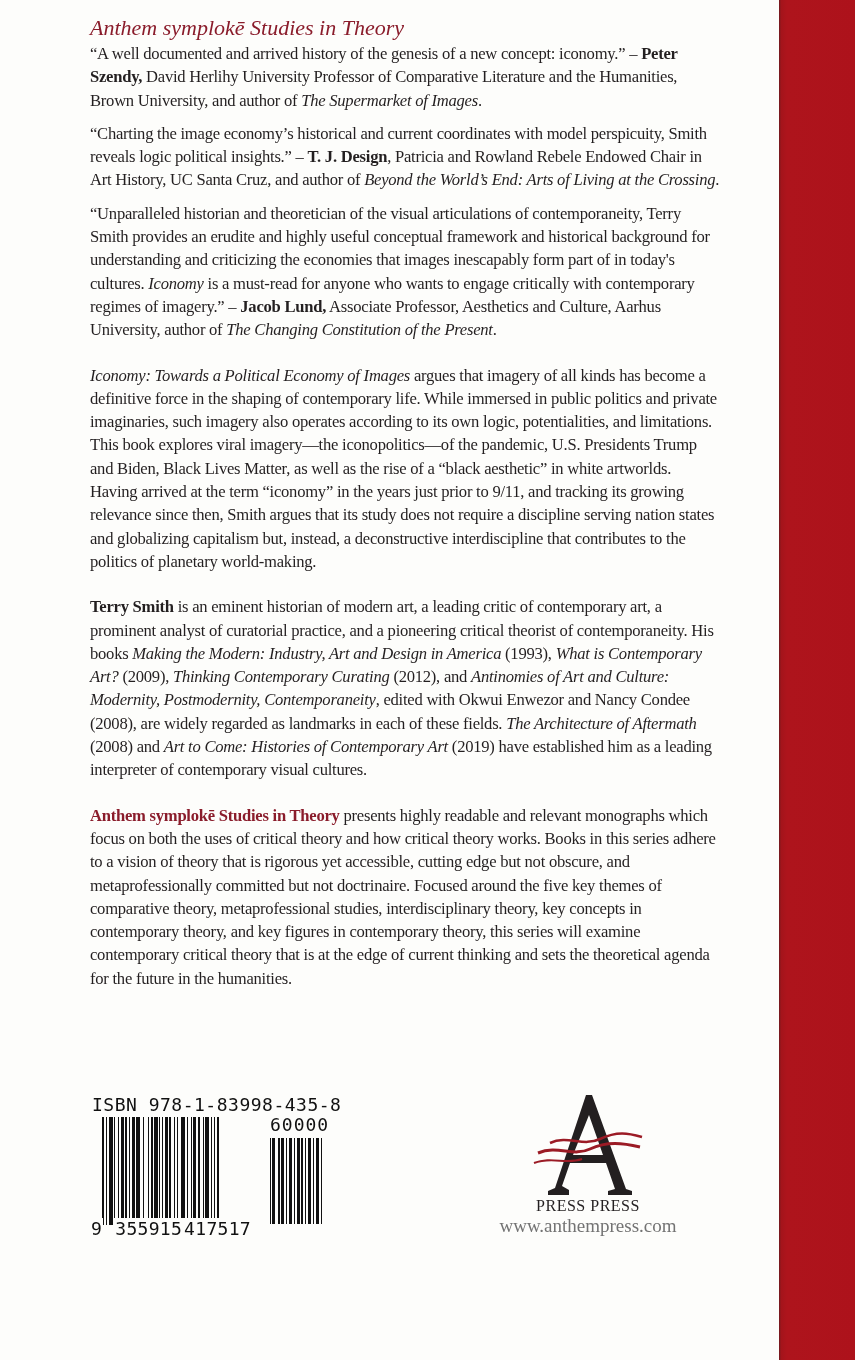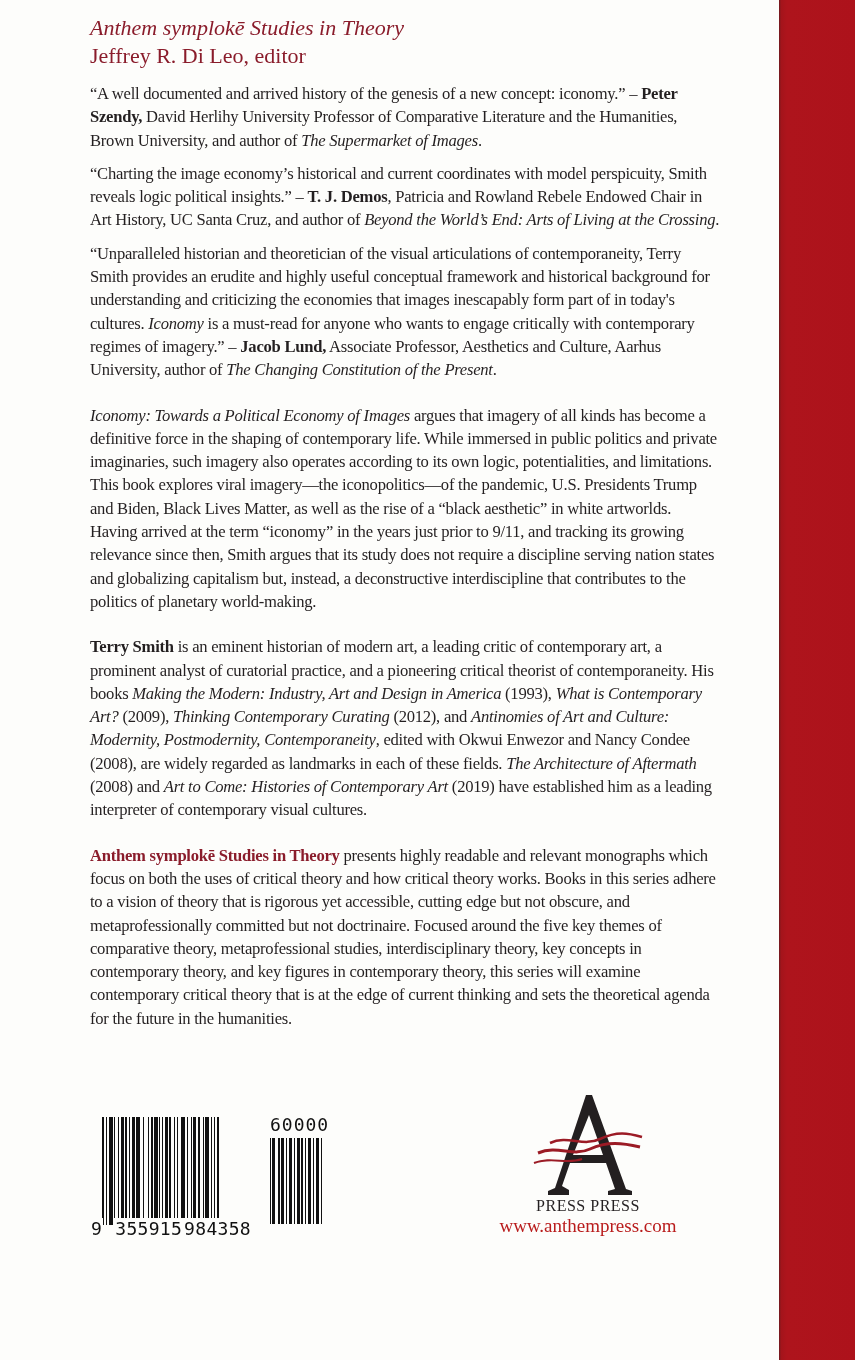--- a/index.html
+++ b/index.html
@@ -24,58 +24,58 @@
   .bars-main { position:absolute; left:12px; top:23px; width:152px; height:108px; display:flex; align-items:flex-start; }
   .bars-addon { position:absolute; left:180px; top:44px; width:74px; height:86px; display:flex; }
   .bar { height:100%; background:#111; }
   .sp { height:100%; }
   .isbn-bottom { position:absolute; left:0; top:124px; font-family:"DejaVu Sans Mono","Liberation Mono",monospace;
                  font-size:18px; color:#111; white-space:nowrap; letter-spacing:0.3px; background:transparent; }
   .isbn-bottom span.gr { background:#fdfdfb; padding:0 1px; }
   .logo { position:absolute; left:478px; top:1093px; width:220px; height:150px; text-align:center; }
   .logo svg { display:block; margin:0 auto; }
   .press-name { font-family:"Liberation Serif",serif; font-size:16px; letter-spacing:0.5px; color:#231f20; margin-top:-2px; }
-  .press-url { font-family:"Liberation Serif",serif; font-size:19px; color:#b91c1c; margin-top:0; }
+  .press-url { font-family:"Liberation Serif",serif; font-size:19px; color:#737373; margin-top:0; }
 </style>
 </head>
 <body>
 
 <div class="page"></div>
 <div class="stripe"></div>
 
 <div class="content">
   <p class="series-title">Anthem symplokē Studies in Theory</p>
-  <p class="editor">Jeffrey R. Di Leo, editor</p>
 
   <p class="body">
     <span>“A well documented and arrived history of the genesis of a new concept: iconomy.” – </span><b>Peter Szendy,</b><span> David Herlihy University Professor of Comparative Literature and the Humanities, Brown University, and author of </span><i>The Supermarket of Images</i><span>.</span>
   </p>
 
   <p class="body">
-    <span>“Charting the image economy’s historical and current coordinates with model perspicuity, Smith reveals logic political insights.” – </span><b>T. J. Demos</b><span>, Patricia and Rowland Rebele Endowed Chair in Art History, UC Santa Cruz, and author of </span><i>Beyond the World’s End: Arts of Living at the Crossing</i><span>.</span>
+    <span>“Charting the image economy’s historical and current coordinates with model perspicuity, Smith reveals logic political insights.” – </span><b>T. J. Design</b><span>, Patricia and Rowland Rebele Endowed Chair in Art History, UC Santa Cruz, and author of </span><i>Beyond the World’s End: Arts of Living at the Crossing</i><span>.</span>
   </p>
 
   <p class="body">
     <span>“Unparalleled historian and theoretician of the visual articulations of contemporaneity, Terry Smith provides an erudite and highly useful conceptual framework and historical background for understanding and criticizing the economies that images inescapably form part of in today's cultures. </span><i>Iconomy</i><span> is a must-read for anyone who wants to engage critically with contemporary regimes of imagery.” – </span><b>Jacob Lund,</b><span> Associate Professor, Aesthetics and Culture, Aarhus University, author of </span><i>The Changing Constitution of the Present</i><span>.</span>
   </p>
 
   <p class="body gap">
     <i>Iconomy: Towards a Political Economy of Images</i><span> argues that imagery of all kinds has become a definitive force in the shaping of contemporary life. While immersed in public politics and private imaginaries, such imagery also operates according to its own logic, potentialities, and limitations. This book explores viral imagery—the iconopolitics—of the pandemic, U.S. Presidents Trump and Biden, Black Lives Matter, as well as the rise of a “black aesthetic” in white artworlds. Having arrived at the term “iconomy” in the years just prior to 9/11, and tracking its growing relevance since then, Smith argues that its study does not require a discipline serving nation states and globalizing capitalism but, instead, a deconstructive interdiscipline that contributes to the politics of planetary world-making.</span>
   </p>
 
   <p class="body gap">
     <b>Terry Smith</b><span> is an eminent historian of modern art, a leading critic of contemporary art, a prominent analyst of curatorial practice, and a pioneering critical theorist of contemporaneity. His books </span><i>Making the Modern: Industry, Art and Design in America</i><span> (1993), </span><i>What is Contemporary Art?</i><span> (2009), </span><i>Thinking Contemporary Curating</i><span> (2012), and </span><i>Antinomies of Art and Culture: Modernity, Postmodernity, Contemporaneity</i><span>, edited with Okwui Enwezor and Nancy Condee (2008), are widely regarded as landmarks in each of these fields. </span><i>The Architecture of Aftermath</i><span> (2008) and </span><i>Art to Come: Histories of Contemporary Art</i><span> (2019) have established him as a leading interpreter of contemporary visual cultures.</span>
   </p>
 
   <p class="body gap">
     <span class="accent">Anthem symplokē Studies in Theory</span><span> presents highly readable and relevant monographs which focus on both the uses of critical theory and how critical theory works. Books in this series adhere to a vision of theory that is rigorous yet accessible, cutting edge but not obscure, and metaprofessionally committed but not doctrinaire. Focused around the five key themes of comparative theory, metaprofessional studies, interdisciplinary theory, key concepts in contemporary theory, and key figures in contemporary theory, this series will examine contemporary critical theory that is at the edge of current thinking and sets the theoretical agenda for the future in the humanities.</span>
   </p>
 </div>
 
 <div class="barcode-block">
+  <div class="isbn-top">ISBN 978-1-83998-435-8</div>
   <div class="price">60000</div>
   <div class="bars-main">
     <div class="bar" style="width:2px"></div>
       <div class="sp" style="width:2px"></div>
       <div class="bar" style="width:1px"></div>
       <div class="sp" style="width:2px"></div>
     <div class="bar" style="width:4px"></div>
       <div class="sp" style="width:1px"></div>
       <div class="bar" style="width:1px"></div>
       <div class="sp" style="width:3px"></div>
@@ -154,21 +154,21 @@
       <div class="sp" style="width:2px"></div>
     <div class="bar" style="width:3px"></div>
       <div class="sp" style="width:2px"></div>
       <div class="bar" style="width:1px"></div>
       <div class="sp" style="width:2px"></div>
     <div class="bar" style="width:3px"></div>
       <div class="sp" style="width:2px"></div>
       <div class="bar" style="width:1px"></div>
   </div>
   <div class="isbn-bottom">
-    <span class="gr">9</span>&nbsp;<span class="gr">355915</span><span class="gr">984358</span>
+    <span class="gr">9</span>&nbsp;<span class="gr">355915</span><span class="gr">417517</span>
   </div>
 </div>
 
 <div class="logo">
   <svg width="120" height="106" viewBox="0 0 120 106">
 
     <path d="M58 2 L64 2 L98 96 L104 98 L104 102 L80 102 L80 98 L87 96 L78 70 L42 70 L34 93 L41 97 L41 102 L20 102 L20 98 L27 95 Z M45 62 L75 62 L61 22 Z" fill="#231f20"></path>
 
     <path d="M10 60 C 30 52, 45 64, 62 56 S 95 50, 112 54" stroke="#9b1b25" stroke-width="3" fill="none"></path>
     <path d="M22 50 C 40 42, 55 54, 72 46 S 100 40, 114 44" stroke="#9b1b25" stroke-width="2.5" fill="none"></path>

